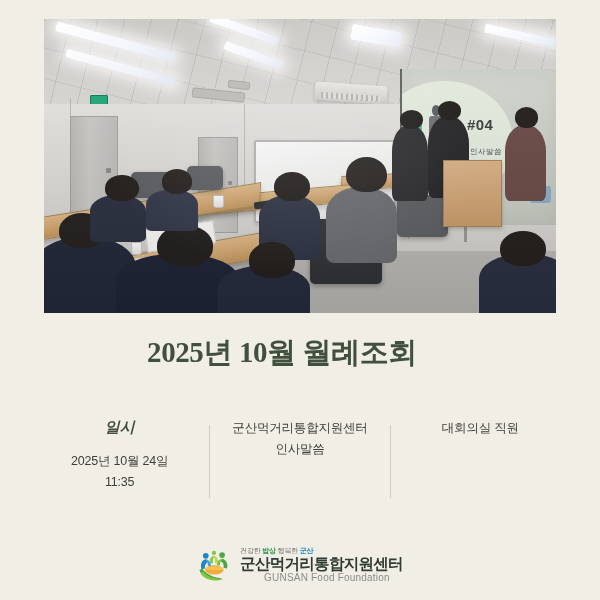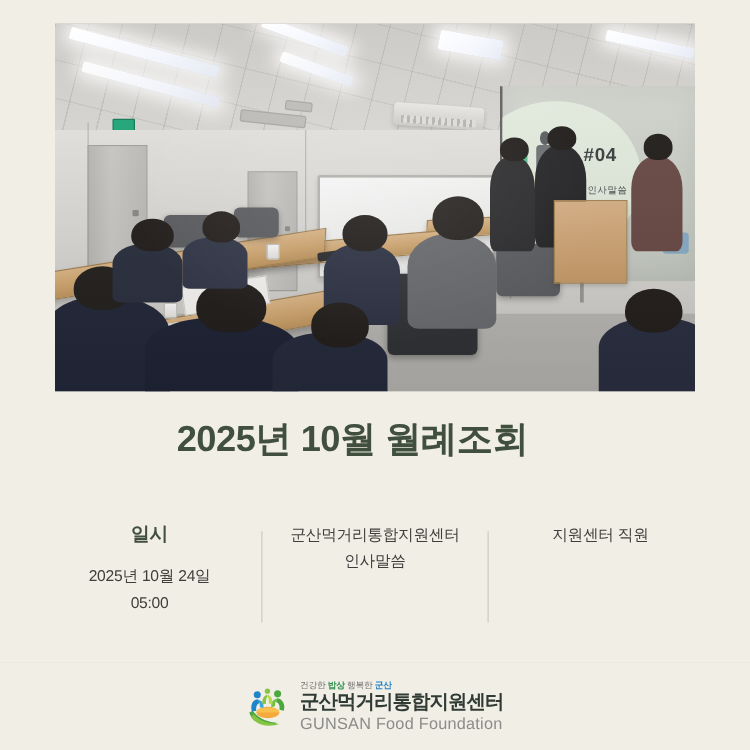--- a/index.html
+++ b/index.html
@@ -284,20 +284,21 @@
     position: absolute;
     left: 0;
     top: 334px;
     width: 564px;
     text-align: center;
     color: #41503e;
     font-size: 29px;
     font-weight: 700;
     letter-spacing: -0.4px;
     line-height: 1.25;
+    font-family: Liberation Serif, serif;
   }
 
   
   .info {
     position: absolute;
     left: 30px;
     top: 418px;
     width: 540px;
     display: flex;
     align-items: flex-start;
@@ -308,20 +309,21 @@
     text-align: center;
     padding: 0 6px;
     box-sizing: border-box;
   }
   .info-head {
     color: #41503e;
     font-size: 15px;
     font-weight: 700;
     letter-spacing: -0.2px;
     margin-bottom: 14px;
+    font-style: italic;
   }
   .info-body {
     color: #3f3e3a;
     font-size: 12.5px;
     line-height: 1.65;
     letter-spacing: -0.2px;
   }
   .info-body div { white-space: nowrap; }
   .vdiv {
     width: 1px;
@@ -375,24 +377,25 @@
   }
   .logo-tag b { color: #2f8f4e; font-weight: 700; }
   .logo-tag i { font-style: normal; color: #1f7fc4; font-weight: 700; }
   .logo-name {
     font-size: 15.5px;
     font-weight: 700;
     color: #2f3b33;
     letter-spacing: -0.7px;
   }
   .logo-en {
-    font-size: 13px;
+    font-size: 10px;
     color: #8b8b88;
     letter-spacing: .2px;
     margin-top: 2px;
+    margin-left: 24px;
   }
 </style>
 </head>
 <body>
 
 <div class="poster">
 
   <div class="photo-wrap">
     <div class="photo">
       <div class="room-floor"></div>
@@ -494,38 +497,38 @@
   </div>
 
   <div class="title">2025년 10월 월례조회</div>
 
   <div class="info">
 
     <div class="info-col">
       <div class="info-head">일시</div>
       <div class="info-body">
         <div>2025년 10월 24일</div>
-        <div>05:00</div>
+        <div>11:35</div>
       </div>
     </div>
 
     <div class="vdiv"></div>
 
     <div class="info-col">
       <div class="info-body">
         <div>군산먹거리통합지원센터</div>
         <div>인사말씀</div>
       </div>
     </div>
 
     <div class="vdiv"></div>
 
     <div class="info-col">
       <div class="info-body">
-        <div>지원센터 직원</div>
+        <div>대회의실 직원</div>
       </div>
     </div>
 
   </div>
 
   <div class="hr"></div>
   <div class="footer">
     <div class="logo">
 
       <svg class="logo-mark" viewBox="0 0 100 96">

